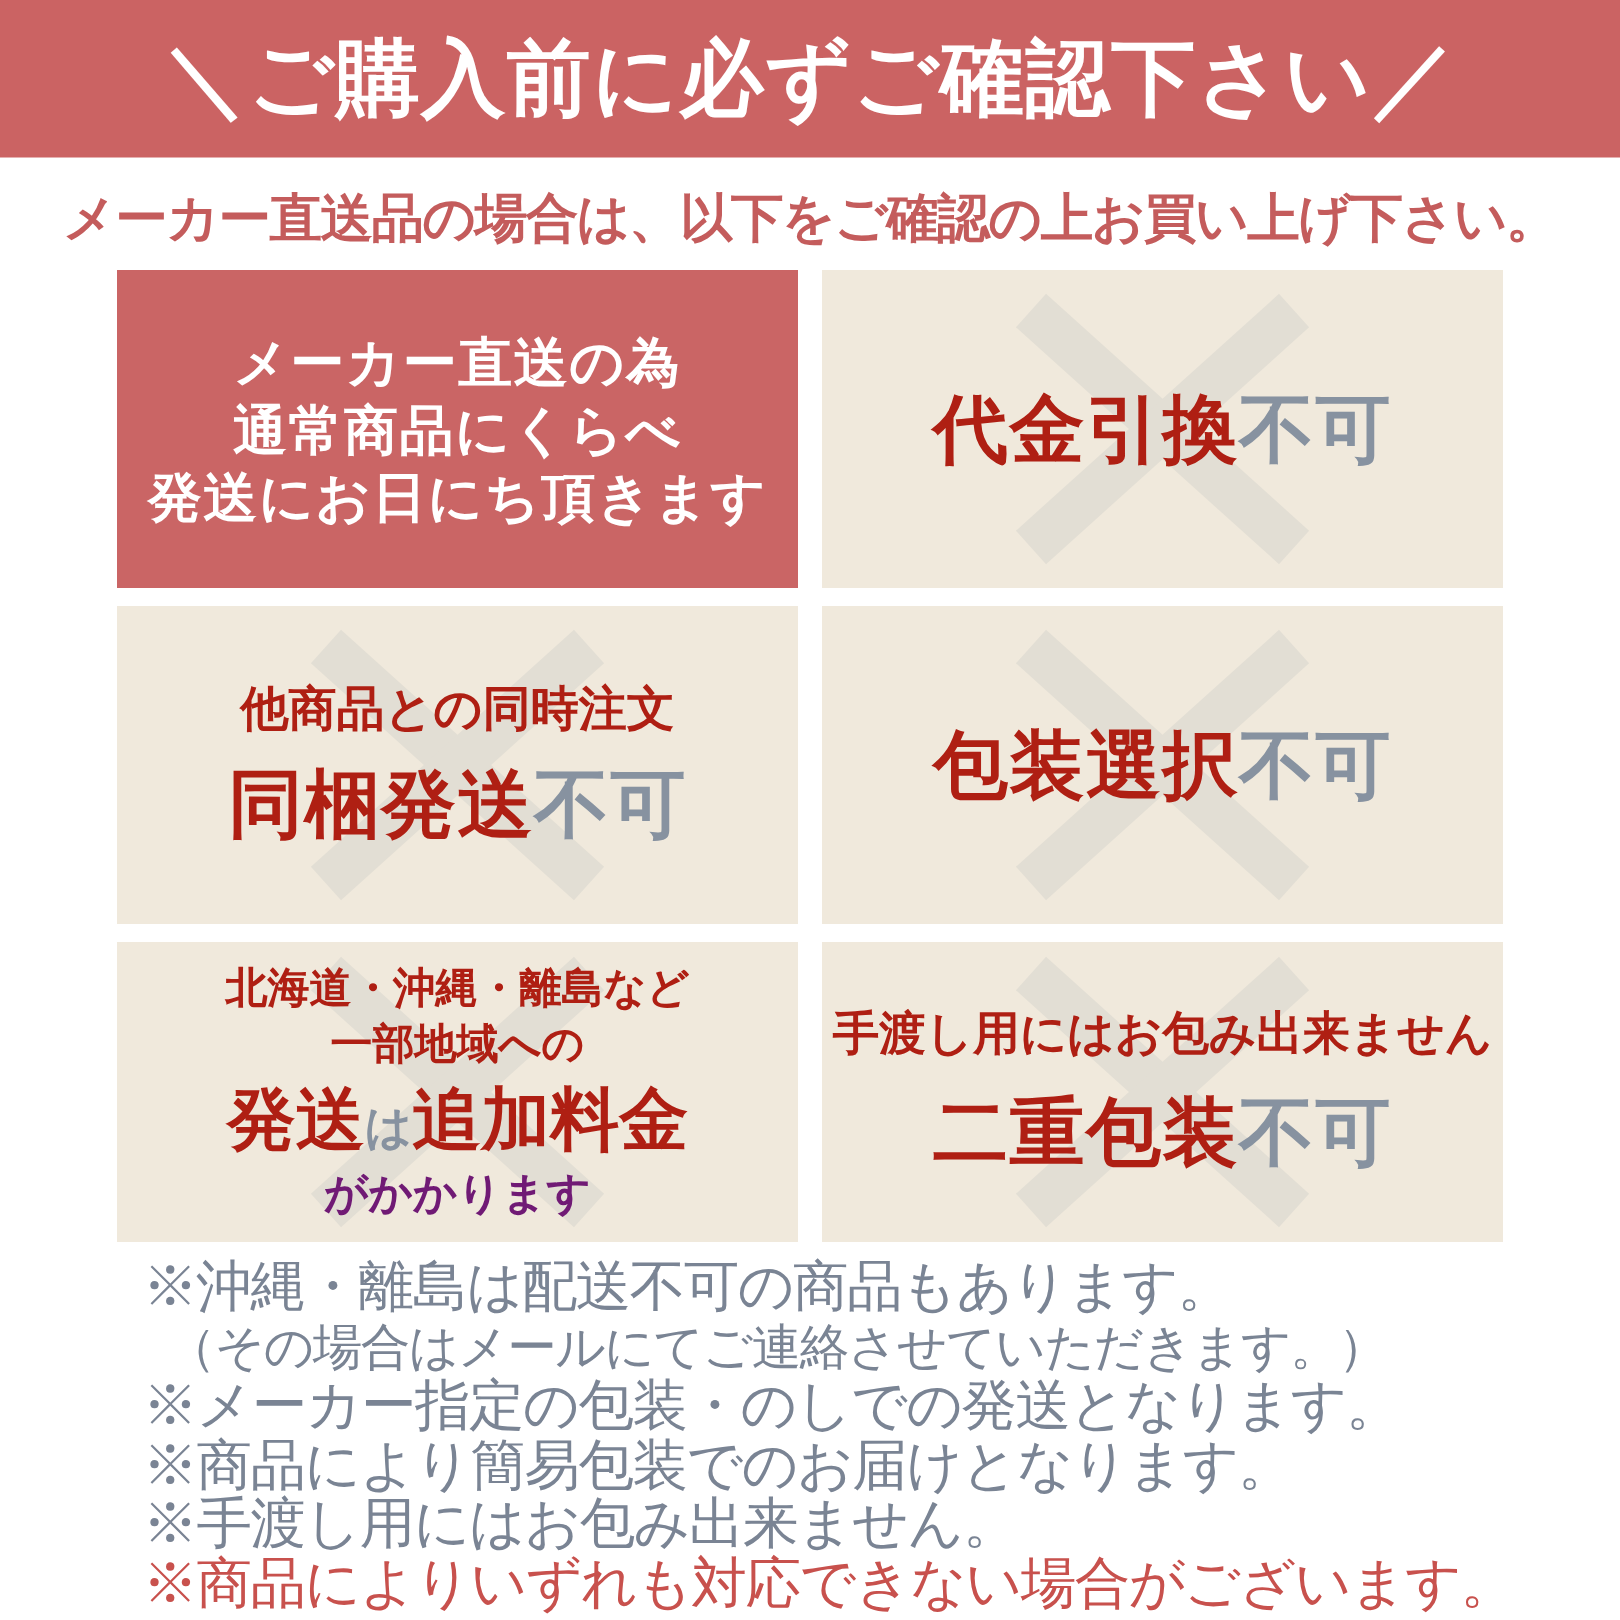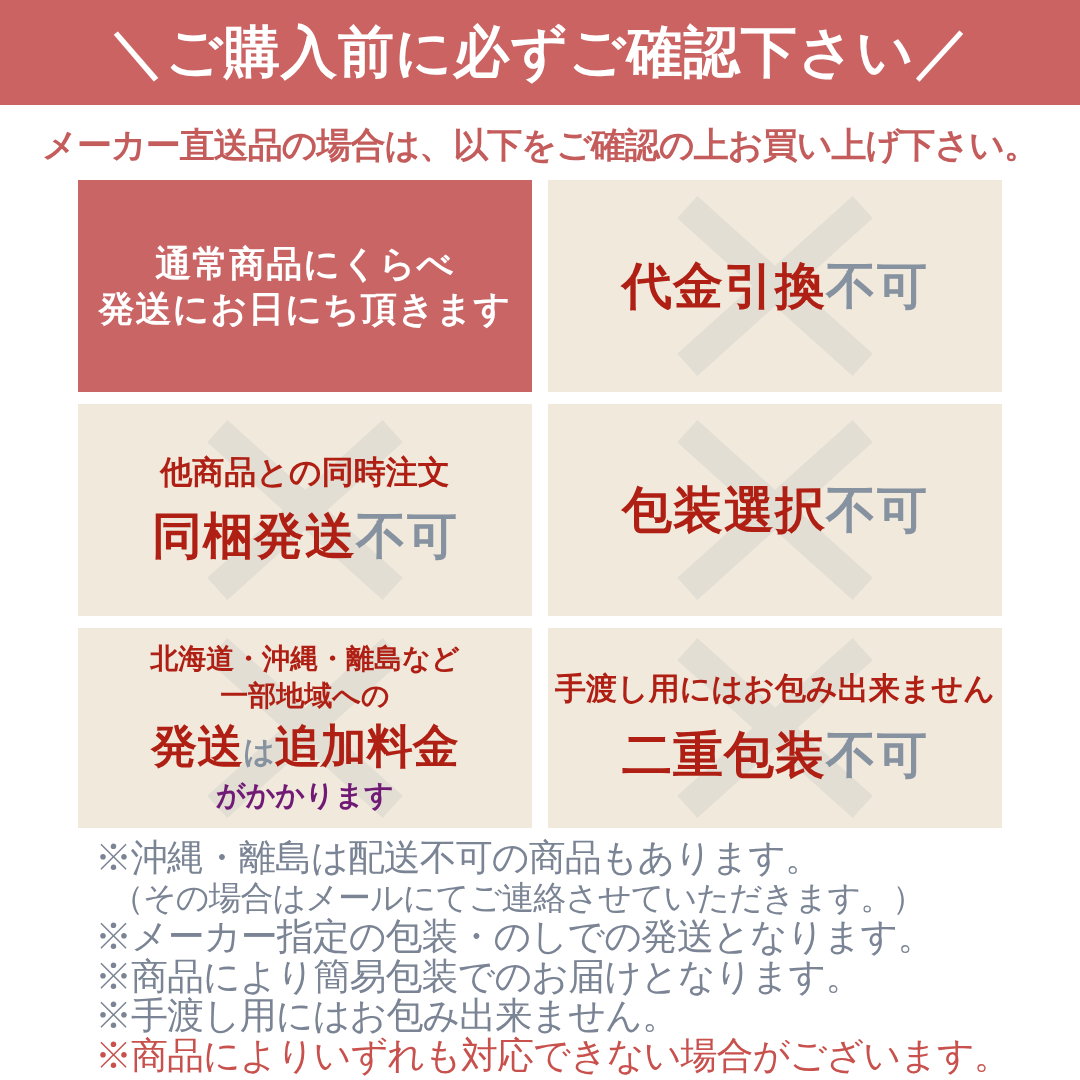--- a/index.html
+++ b/index.html
@@ -121,20 +121,21 @@
   <div class="banner">
     <div class="title">＼ご購入前に必ずご確認下さい／</div>
   </div>
 
   <div class="subtitle">メーカー直送品の場合は、以下をご確認の上お買い上げ下さい。</div>
 
   <div class="grid">
 
     <div class="cell red-bg">
       <div class="content white-lines">
+        <div>メーカー直送の為</div>
         <div>通常商品にくらべ</div>
         <div>発送にお日にち頂きます</div>
       </div>
     </div>
 
     <div class="cell beige">
       <div class="xmark"></div>
       <div class="content big-line">
         <span class="dark-red">代金引換</span><span class="gray-txt">不可</span>
       </div>

